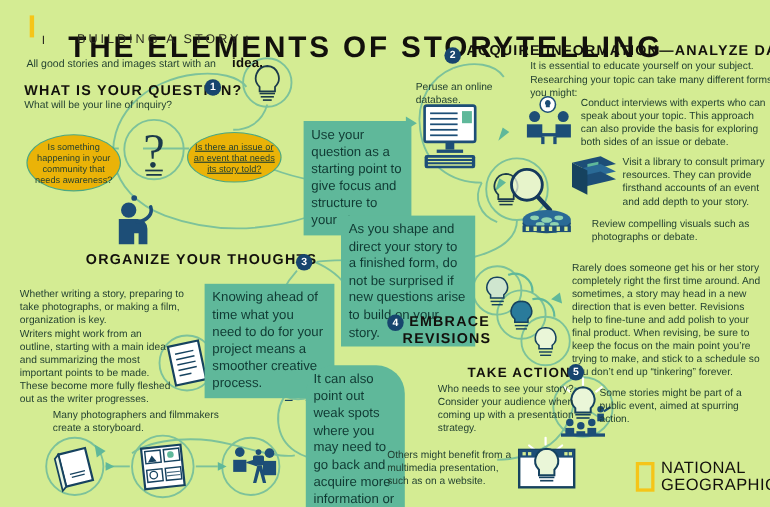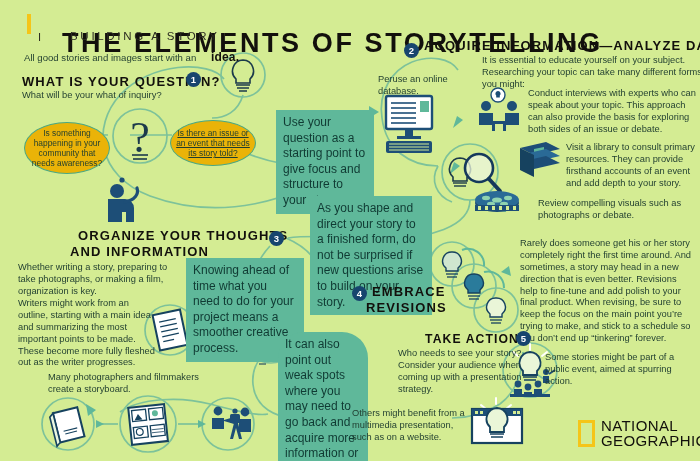--- a/index.html
+++ b/index.html
@@ -383,40 +383,39 @@
   <div class="abs tickmark" style="left:38px;top:31px;">I</div>
   <div class="abs subtitle" style="left:70px;top:30px;">BUILDING A STORY</div>
   <div class="abs tickmark" style="left:223px;top:31px;">I</div>
 
   <div class="abs intro" style="left:24px;top:50px;width:260px;">
     <span>All good stories and images start with an </span><b>idea.</b>
   </div>
 
   <div class="abs sec-head" style="left:22px;top:74px;">WHAT IS YOUR QUESTION?</div>
   <div class="abs badge" style="left:186px;top:72px;">1</div>
-  <div class="abs sec-sub" style="left:22px;top:89px;">What will be your what of inquiry?</div>
+  <div class="abs sec-sub" style="left:22px;top:89px;">What will be your line of inquiry?</div>
 
   <div class="abs bubble" style="left:24px;top:122px;width:86px;height:52px;">Is something happening in your community that needs awareness?</div>
   <div class="abs bubble" style="left:170px;top:120px;width:86px;height:46px;text-decoration:underline;">Is there an issue or an event that needs its story told?</div>
 
   <div class="abs callout" style="left:276px;top:110px;width:98px;">Use your question as a starting point to give focus and structure to your story.</div>
   <div class="abs callout" style="left:310px;top:196px;width:122px;">As you shape and direct your story to a finished form, do not be surprised if new questions arise to build on your story.</div>
 
   <div class="abs badge" style="left:404px;top:43px;">2</div>
   <div class="abs sec-head" style="left:424px;top:38px;">ACQUIRE INFORMATION—ANALYZE DATA</div>
   <div class="abs body-txt" style="left:482px;top:55px;width:226px;">It is essential to educate yourself on your subject. Researching your topic can take many different forms; you might:</div>
 
   <div class="abs body-txt" style="left:378px;top:74px;width:82px;">Peruse an online database.</div>
   <div class="abs body-txt" style="left:528px;top:88px;width:168px;">Conduct interviews with experts who can speak about your topic. This approach can also provide the basis for exploring both sides of an issue or debate.</div>
   <div class="abs body-txt" style="left:566px;top:142px;width:130px;">Visit a library to consult primary resources. They can provide firsthand accounts of an event and add depth to your story.</div>
   <div class="abs body-txt" style="left:538px;top:198px;width:158px;">Review compelling visuals such as photographs or debate.</div>
 
   <div class="abs sec-head" style="left:78px;top:228px;">ORGANIZE YOUR THOUGHTS</div>
   <div class="abs badge" style="left:269px;top:231px;">3</div>
-  <div class="abs sec-head" style="left:70px;top:244px;">AND INFORMATION</div>
 
   <div class="abs body-txt" style="left:18px;top:262px;width:152px;">Whether writing a story, preparing to take photographs, or making a film, organization is key.</div>
   <div class="abs body-txt" style="left:18px;top:298px;width:140px;">Writers might work from an outline, starting with a main idea and summarizing the most important points to be made. These become more fully fleshed out as the writer progresses.</div>
   <div class="abs body-txt" style="left:48px;top:372px;width:166px;">Many photographers and filmmakers create a storyboard.</div>
 
   <div class="abs callout" style="left:186px;top:258px;width:118px;">Knowing ahead of time what you need to do for your project means a smoother creative process.</div>
   <div class="abs callout" style="left:278px;top:332px;width:90px;border-radius:26px;">It can also point out weak spots where you may need to go back and acquire more information or shift your focus.</div>
 
   <div class="abs badge" style="left:352px;top:286px;">4</div>
   <div class="abs sec-head" style="left:372px;top:284px;">EMBRACE</div>

